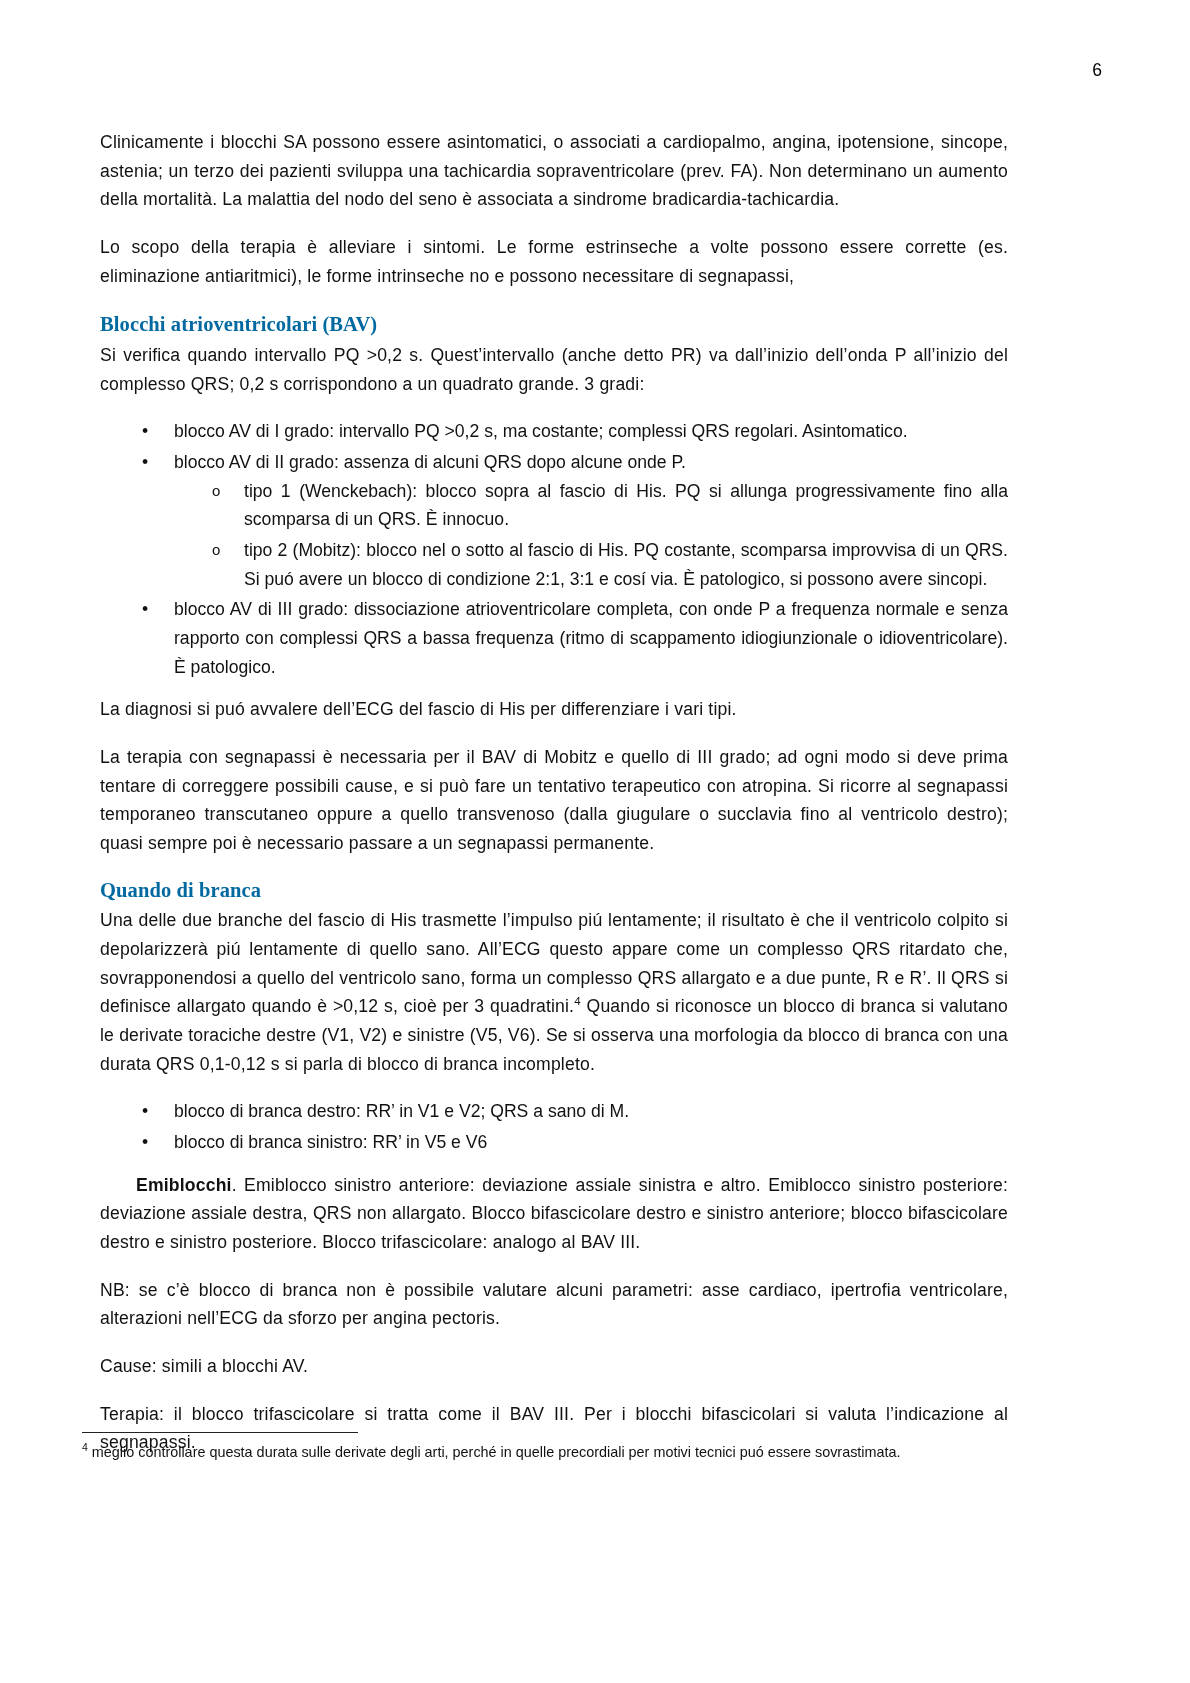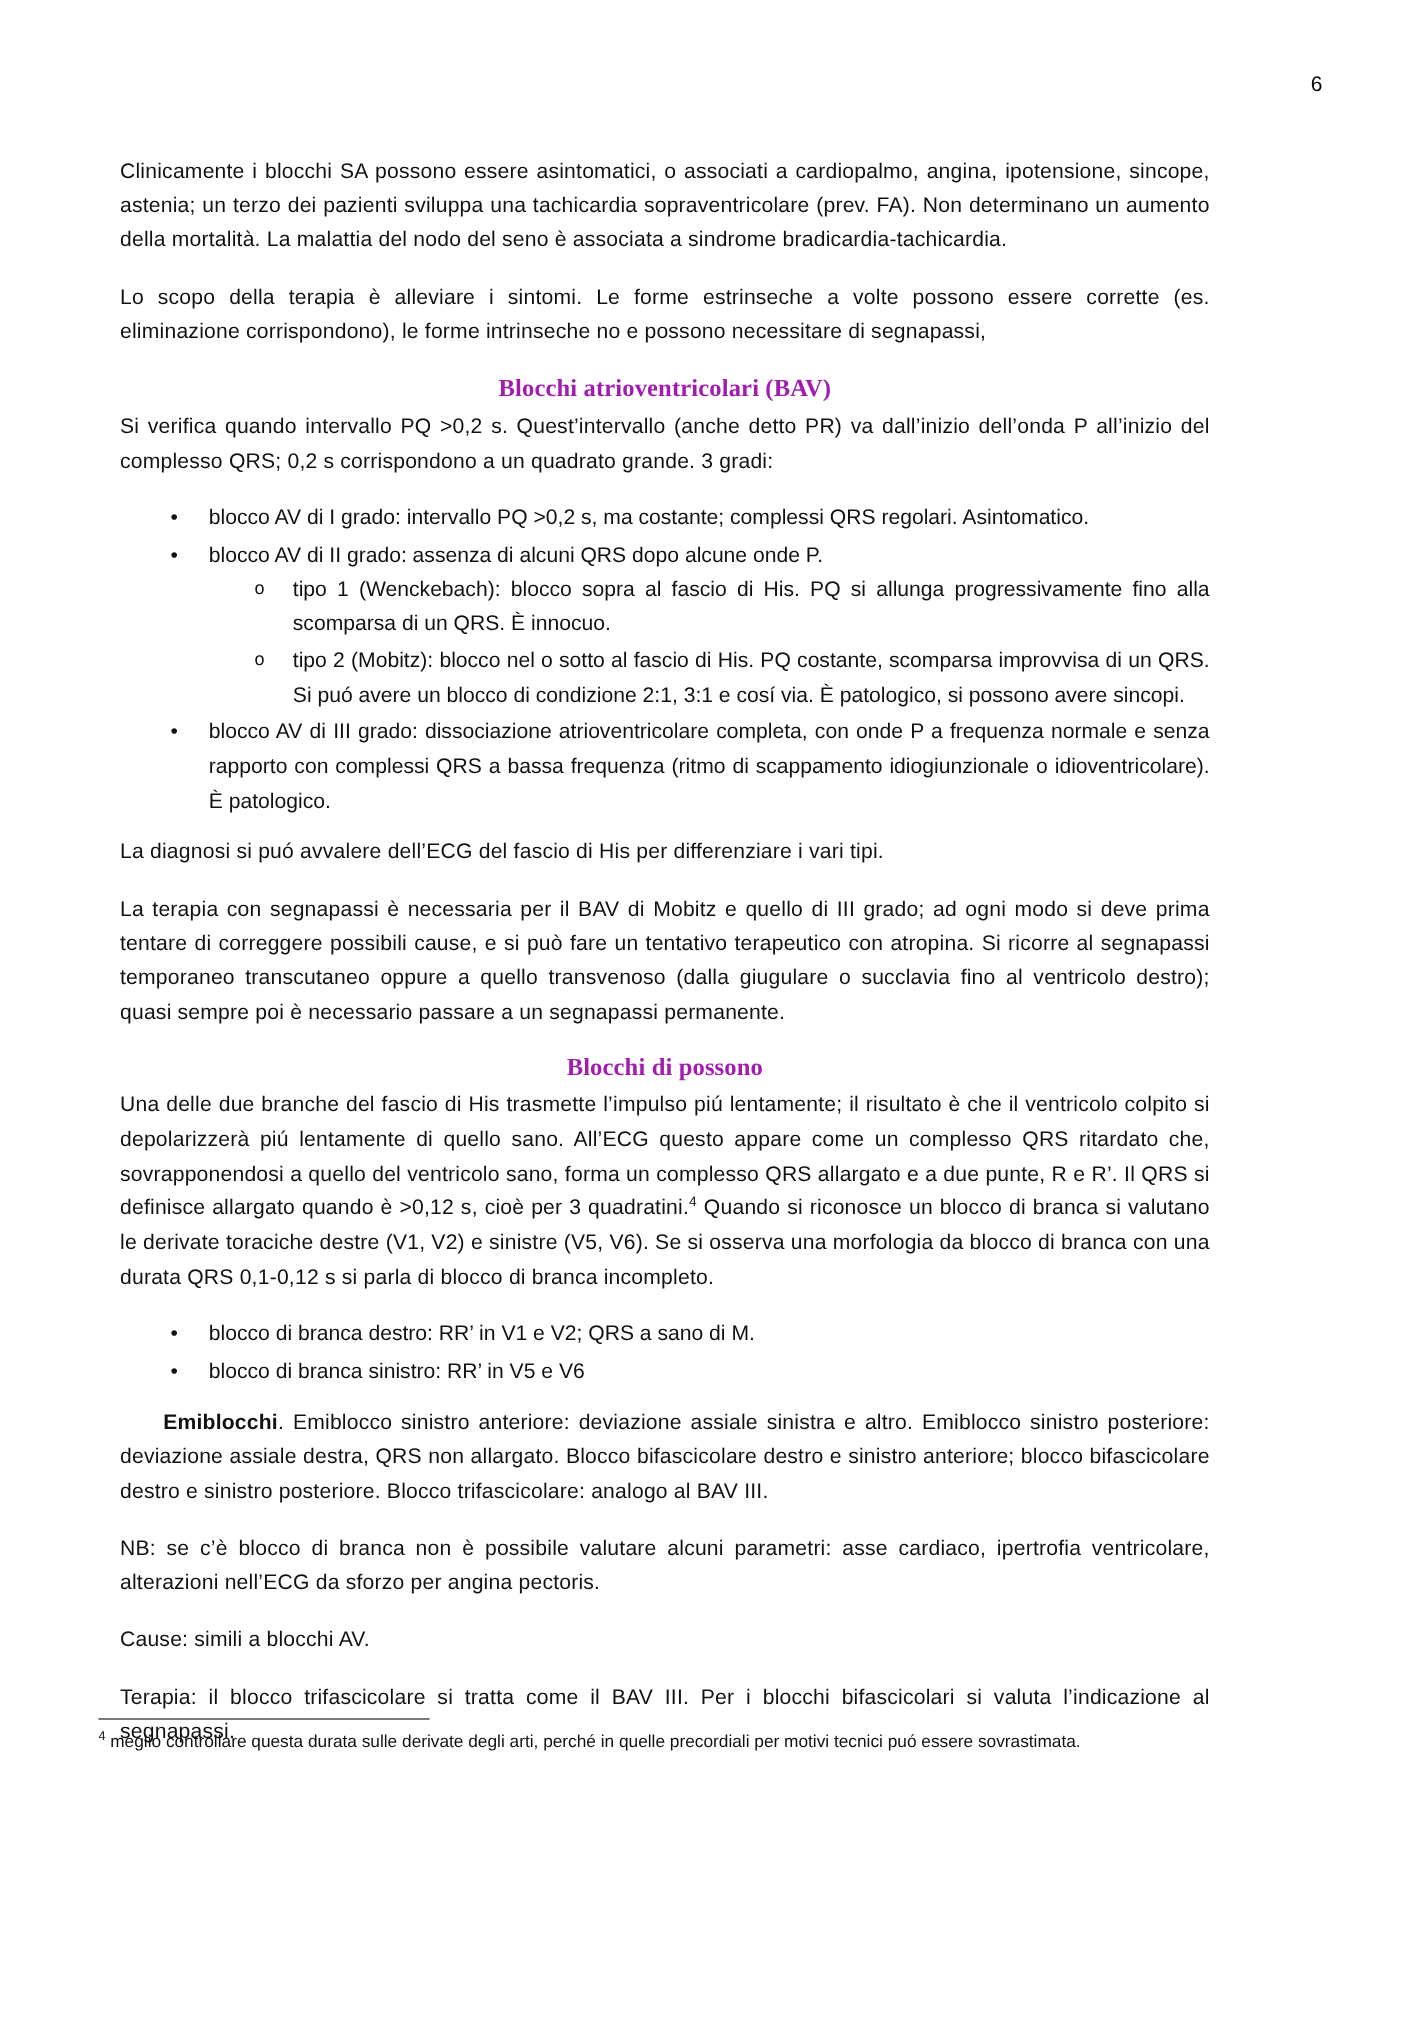--- a/index.html
+++ b/index.html
@@ -39,26 +39,25 @@
     margin: 0 0 19px 0;
     font-size: 17.6px;
     line-height: 1.63;
     text-align: justify;
     color: #111;
     letter-spacing: 0.01em;
   }
   h2.section {
     font-family: "Liberation Serif", serif;
     font-weight: bold;
-    color: #a21caf;
+    color: #0369a1;
     font-size: 20.5px;
     margin: 20px 0 4px 0;
     line-height: 1.2;
     letter-spacing: 0.005em;
-    text-align: center;
   }
   h2.section.first {
     margin-top: 22px;
   }
   ul.level1 {
     list-style: none;
     margin: 0 0 0 0;
     padding: 0;
   }
   ul.level1 > li {
@@ -143,21 +142,21 @@
 
 <div class="page">
 
   <div class="page-number">6</div>
 
   <div class="content">
 
 
     <p class="body">Clinicamente i blocchi SA possono essere asintomatici, o associati a cardiopalmo, angina, ipotensione, sincope, astenia; un terzo dei pazienti sviluppa una tachicardia sopraventricolare (prev. FA). Non determinano un aumento della mortalità. La malattia del nodo del seno è associata a sindrome bradicardia-tachicardia.</p>
 
-    <p class="body">Lo scopo della terapia è alleviare i sintomi. Le forme estrinseche a volte possono essere corrette (es. eliminazione corrispondono), le forme intrinseche no e possono necessitare di segnapassi,</p>
+    <p class="body">Lo scopo della terapia è alleviare i sintomi. Le forme estrinseche a volte possono essere corrette (es. eliminazione antiaritmici), le forme intrinseche no e possono necessitare di segnapassi,</p>
 
     <h2 class="section first">Blocchi atrioventricolari (BAV)</h2>
 
     <p class="body">Si verifica quando intervallo PQ &gt;0,2 s. Quest’intervallo (anche detto PR) va dall’inizio dell’onda P all’inizio del complesso QRS; 0,2 s corrispondono a un quadrato grande. 3 gradi:</p>
 
     <div class="list-block">
       <ul class="level1">
         <li>
           <span class="bullet">•</span>
           <span>blocco AV di I grado: intervallo PQ &gt;0,2 s, ma costante; complessi QRS regolari. Asintomatico.</span>
@@ -181,21 +180,21 @@
           <span>blocco AV di III grado: dissociazione atrioventricolare completa, con onde P a frequenza normale e senza rapporto con complessi QRS a bassa frequenza (ritmo di scappamento idiogiunzionale o idioventricolare). È patologico.</span>
         </li>
       </ul>
     </div>
 
 
     <p class="body">La diagnosi si puó avvalere dell’ECG del fascio di His per differenziare i vari tipi.</p>
 
     <p class="body">La terapia con segnapassi è necessaria per il BAV di Mobitz e quello di III grado; ad ogni modo si deve prima tentare di correggere possibili cause, e si può fare un tentativo terapeutico con atropina. Si ricorre al segnapassi temporaneo transcutaneo oppure a quello transvenoso (dalla giugulare o succlavia fino al ventricolo destro); quasi sempre poi è necessario passare a un segnapassi permanente.</p>
 
-    <h2 class="section">Blocchi di possono</h2>
+    <h2 class="section">Quando di branca</h2>
 
     <p class="body"><span>Una delle due branche del fascio di His trasmette l’impulso piú lentamente; il risultato è che il ventricolo colpito si depolarizzerà piú lentamente di quello sano. All’ECG questo appare come un complesso QRS ritardato che, sovrapponendosi a quello del ventricolo sano, forma un complesso QRS allargato e a due punte, R e R’. Il QRS si definisce allargato quando è &gt;0,12 s, cioè per 3 quadratini.</span><sup class="fnref">4</sup> <span>Quando si riconosce un blocco di branca si valutano le derivate toraciche destre (V1, V2) e sinistre (V5, V6). Se si osserva una morfologia da blocco di branca con una durata QRS 0,1-0,12 s si parla di blocco di branca incompleto.</span></p>
 
     <div class="list-block">
       <ul class="level1">
         <li>
           <span class="bullet">•</span>
           <span class="u">blocco di branca destro</span><span>: RR’ in V1 e V2; QRS a sano di M.</span>
         </li>
         <li>

